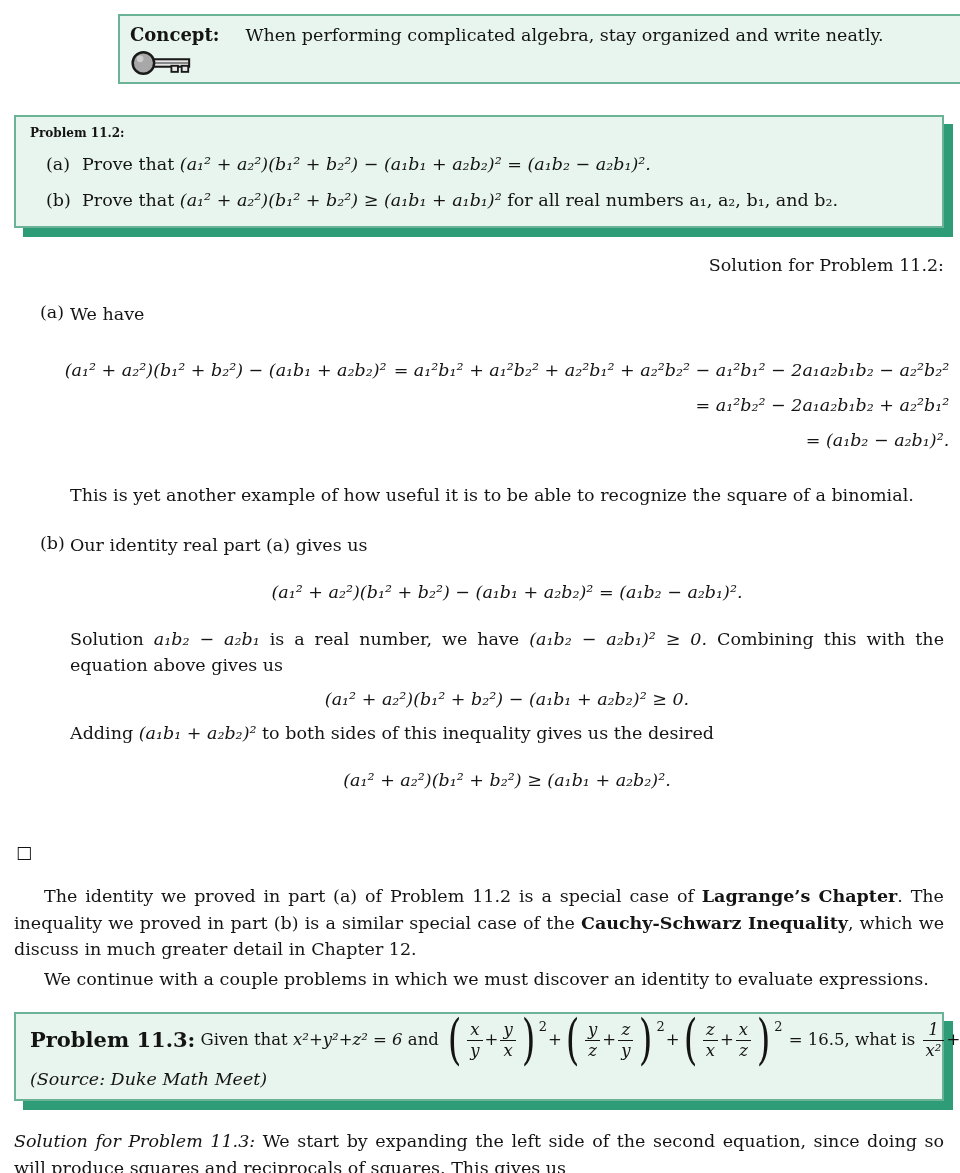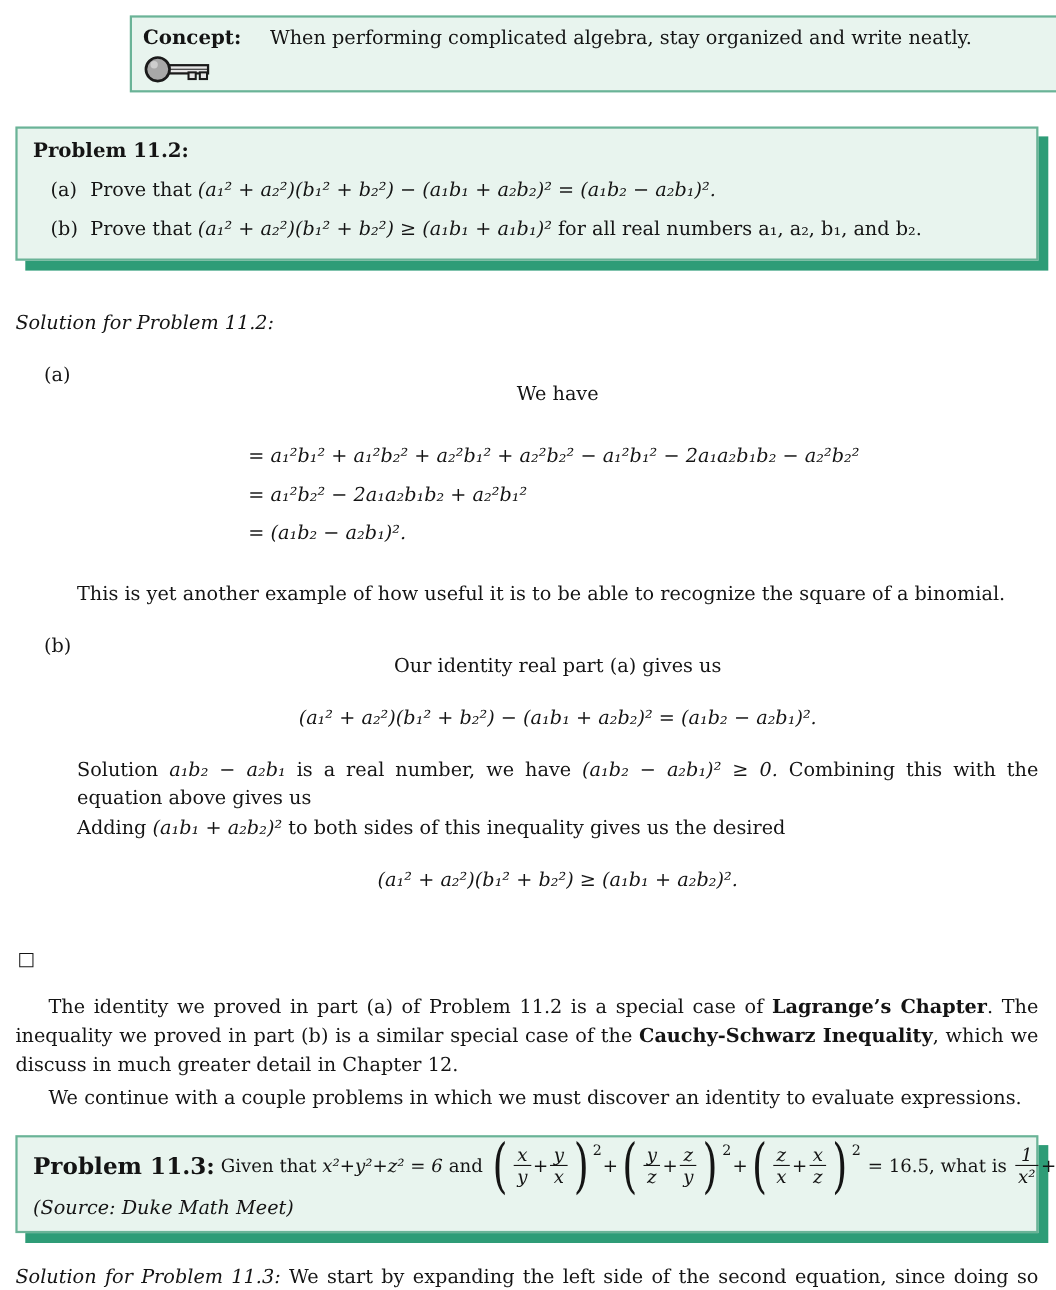--- a/index.html
+++ b/index.html
@@ -35,49 +35,49 @@
   .key-icon-wrap{margin:1px 0 1px 0;height:28px;}
 
   
   .problem-box{
     margin-top:31px;
     background:var(--box-bg);
     border:2px solid var(--box-border);
     box-shadow:9px 9px 0 var(--box-shadow);
     padding:7px 14px 13px 14px;
   }
-  .pb-title{font-weight:bold;font-size:18px;}
+  .pb-title{font-weight:bold;font-size:12px;}
   .pb-part{display:flex;margin-top:9px;}
   .pb-part-label{flex:none;width:36px;margin-left:16px;}
   .pb-part-text{flex:1;}
   .math{font-style:italic;}
 
   
-  .sol-heading{font-style:italic;margin-top:44px;}
+  .sol-heading{margin-top:24px;text-align:right;}
   .part{display:flex;margin-top:21px;}
   .part-label{flex:none;width:30px;margin-left:26px;}
   .part-content{flex:1;min-width:0;}
   .just{text-align:justify;}
 
   .derivation{
     display:grid;
     grid-template-columns:auto auto;
     justify-content:center;
     column-gap:7px;
     margin:26px 0 8px 0;
     font-style:italic;
     white-space:nowrap;
     line-height:2.0;
   }
   .d-lhs{text-align:right;}
-  .d-line{text-align:left;}
+  .d-line{text-align:right;}
 
   .remark{margin-top:24px;}
   .eq-center{text-align:center;font-style:italic;margin:21px 0 21px 0;}
-  .paragraph{margin-top:18px;text-align:center;}
+  .paragraph{margin-top:2px;}
 
   .qed{
     margin:30px 0 0 2px;
     font-size:17px;
     line-height:1;
     font-family:"DejaVu Sans",sans-serif;
   }
 
   .body-para{margin-top:22px;text-indent:30px;text-align:justify;}
   .bold{font-weight:bold;}
@@ -153,36 +153,38 @@
     </div>
   </div>
 
   <p class="sol-heading">Solution for Problem 11.2:</p>
 
   <div class="part">
     <span class="part-label">(a)</span>
     <div class="part-content">
       <p class="paragraph">We have</p>
       <div class="derivation">
+        <div class="d-lhs">(a₁² + a₂²)(b₁² + b₂²) − (a₁b₁ + a₂b₂)²</div>
         <div class="d-line">= a₁²b₁² + a₁²b₂² + a₂²b₁² + a₂²b₂² − a₁²b₁² − 2a₁a₂b₁b₂ − a₂²b₂²</div>
         <div class="d-lhs"></div>
         <div class="d-line">= a₁²b₂² − 2a₁a₂b₁b₂ + a₂²b₁²</div>
         <div class="d-lhs"></div>
         <div class="d-line">= (a₁b₂ − a₂b₁)².</div>
       </div>
       <p class="remark just">This is yet another example of how useful it is to be able to recognize the square of a binomial.</p>
     </div>
   </div>
 
   <div class="part">
     <span class="part-label">(b)</span>
     <div class="part-content">
       <p class="paragraph">Our identity real part (a) gives us</p>
       <p class="eq-center">(a₁² + a₂²)(b₁² + b₂²) − (a₁b₁ + a₂b₂)² = (a₁b₂ − a₂b₁)².</p>
       <p class="just"><span>Solution </span><span class="math">a₁b₂ − a₂b₁</span><span> is a real number, we have </span><span class="math">(a₁b₂ − a₂b₁)² ≥ 0.</span><span> Combining this with the equation above gives us</span></p>
+      <p class="eq-center" style="margin:7px 0 8px 0;">(a₁² + a₂²)(b₁² + b₂²) − (a₁b₁ + a₂b₂)² ≥ 0.</p>
       <p class="just"><span>Adding </span><span class="math">(a₁b₁ + a₂b₂)²</span><span> to both sides of this inequality gives us the desired</span></p>
       <p class="eq-center">(a₁² + a₂²)(b₁² + b₂²) ≥ (a₁b₁ + a₂b₂)².</p>
     </div>
   </div>
 
   <div class="qed">□</div>
 
   <p class="body-para"><span>The identity we proved in part (a) of Problem 11.2 is a special case of </span><span class="bold">Lagrange’s Chapter</span><span>.  The inequality we proved in part (b) is a similar special case of the </span><span class="bold">Cauchy-Schwarz Inequality</span><span>, which we discuss in much greater detail in Chapter 12.</span></p>
 
   <p class="body-para" style="margin-top:4px;">We continue with a couple problems in which we must discover an identity to evaluate expressions.</p>

